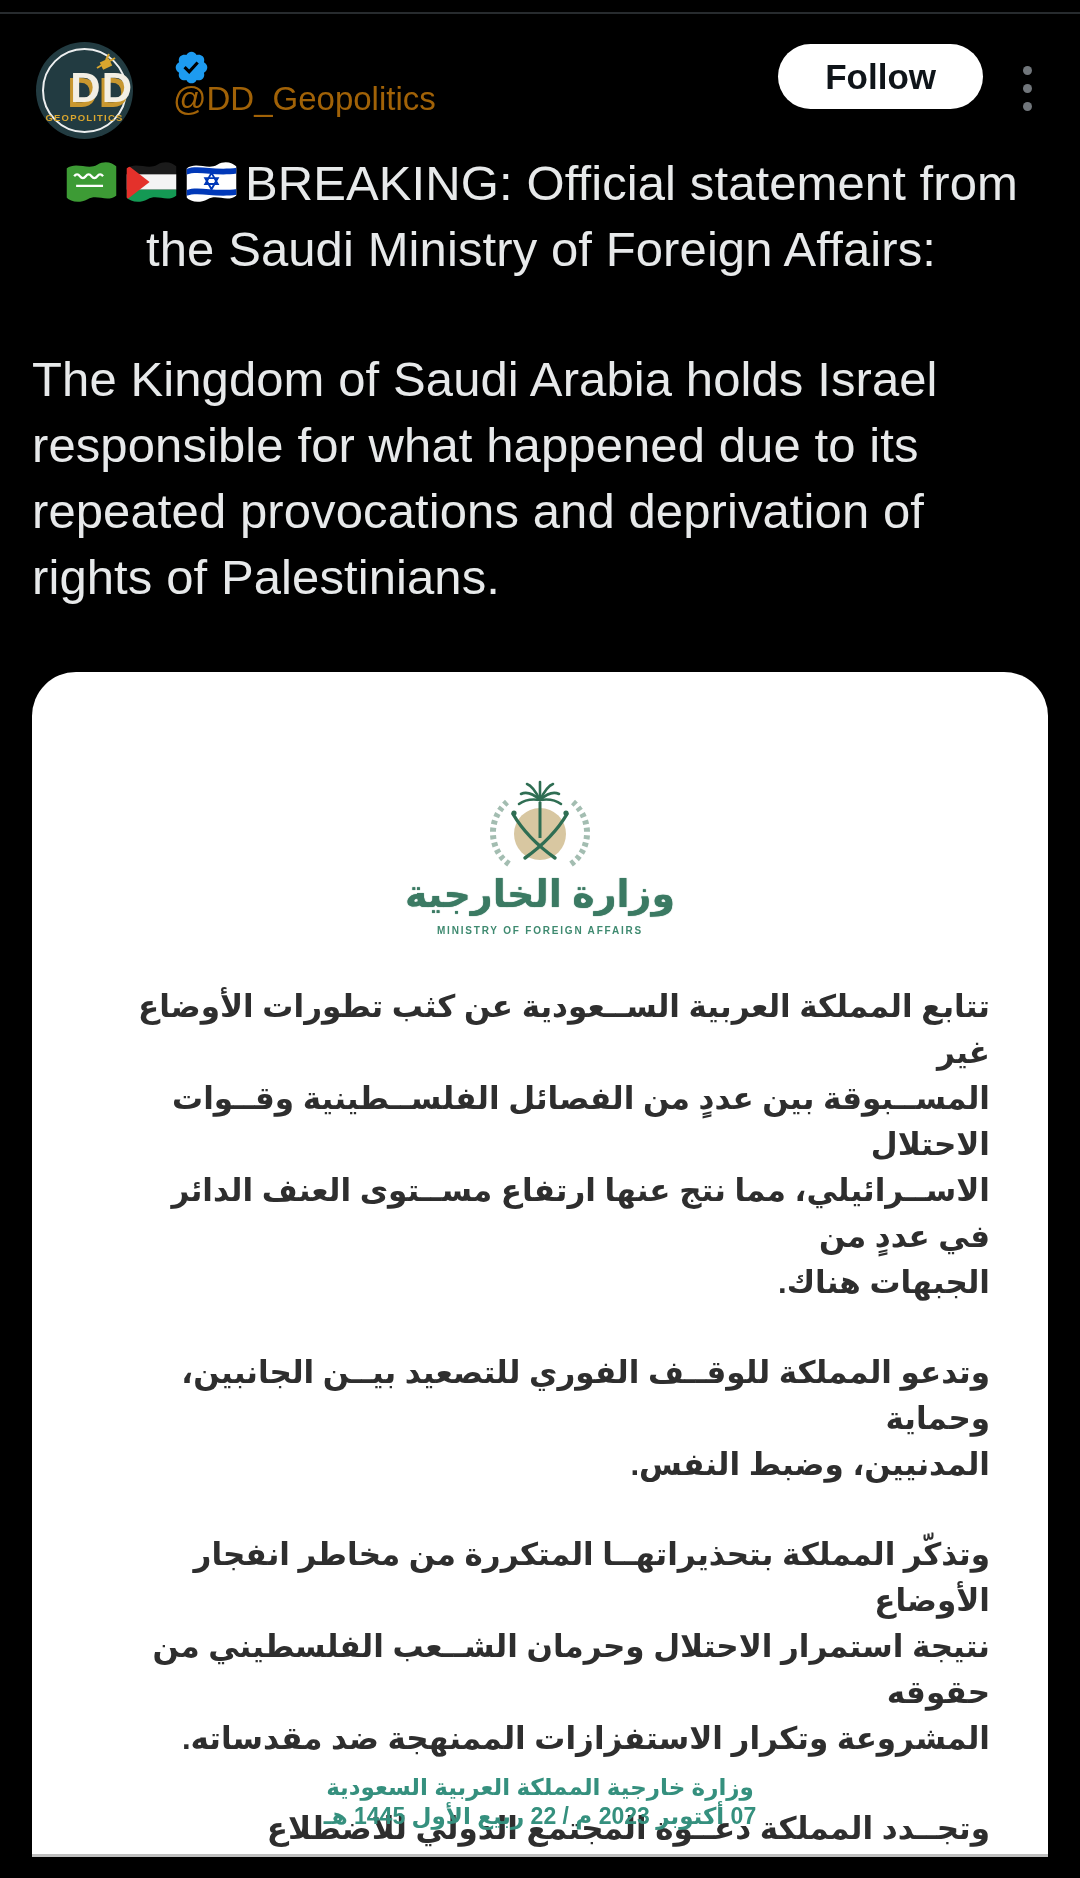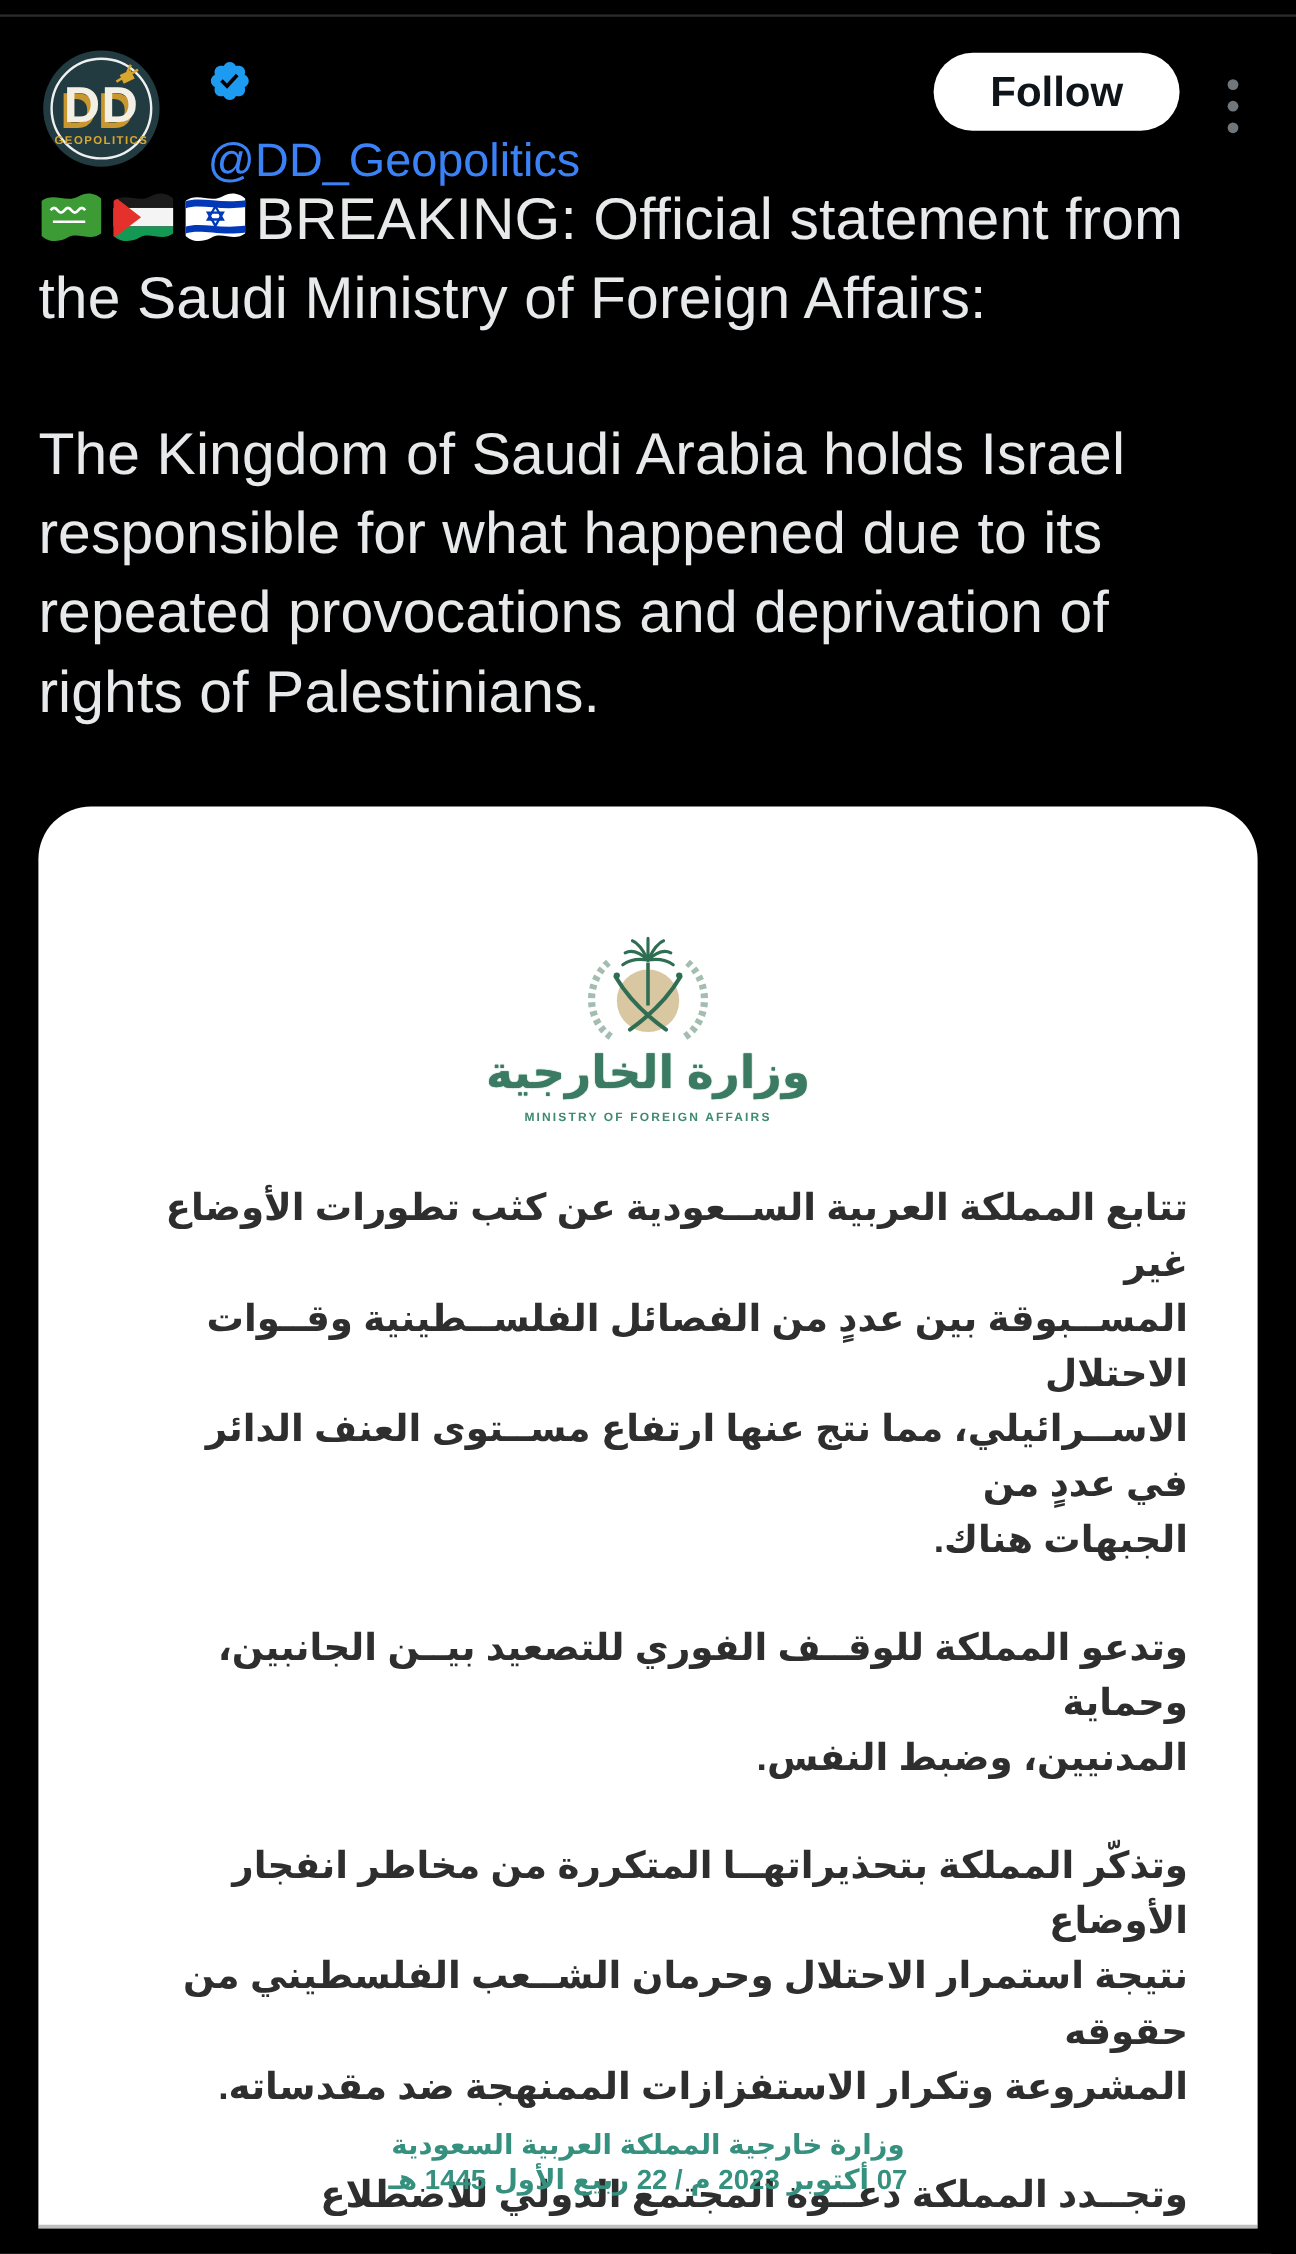--- a/index.html
+++ b/index.html
@@ -21,21 +21,21 @@
     position: absolute; left: 36px; top: 42px;
     width: 97px; height: 97px; border-radius: 50%;
     background: #223b41; overflow: hidden; cursor: pointer;
   }
   .avatar-ring {
     position: absolute; left: 6px; top: 6px; right: 6px; bottom: 6px;
     border: 2.5px solid rgba(255,255,255,0.92); border-radius: 50%;
   }
   .avatar-letters {
     position: absolute; left: 0; right: 0; top: 22px;
-    text-align: center;
+    text-align: right;
     font-size: 42px; font-weight: 700; letter-spacing: 1px;
     color: #f3efe4;
     text-shadow: -3px 5px 0 #c8972f;
   }
   .avatar-wordmark {
     position: absolute; left: 0; right: 0; top: 70px;
     text-align: center;
     font-size: 9.5px; font-weight: 700; letter-spacing: 1.2px;
     color: #d9a62e;
   }
@@ -44,22 +44,22 @@
   .name-row {
     position: absolute; left: 173px; top: 46px;
     display: flex; align-items: center; gap: 10px;
   }
   .display-name {
     font-size: 41px; font-weight: 700; color: #e7e9ea; cursor: pointer;
     letter-spacing: 0.2px;
   }
   .badge { width: 37px; height: 37px; margin-top: 3px; }
   .handle {
-    position: absolute; left: 173px; top: 113px;
-    font-size: 39px; font-weight: 400; color: #3b82f6; cursor: pointer;
+    position: absolute; left: 173px; top: 80px;
+    font-size: 33px; font-weight: 400; color: #a16207; cursor: pointer;
   }
   .follow-btn {
     position: absolute; right: 97px; top: 44px;
     height: 65px; padding: 0 47px;
     border: none; border-radius: 33px;
     background: #ffffff; color: #0f1419;
     font-family: "Liberation Sans", "DejaVu Sans", sans-serif;
     font-size: 35px; font-weight: 700;
     cursor: pointer;
   }
@@ -74,21 +74,21 @@
   }
 
   
   .tweet-text {
     position: absolute; left: 32px; top: 150px; width: 1018px;
     color: #e7e9ea;
     font-size: 49px; line-height: 66px; font-weight: 400;
     letter-spacing: 0.1px;
   }
   .tweet-text p { white-space: pre-line; }
-  .tweet-text .para-1 { margin-bottom: 64px; }
+  .tweet-text .para-1 { margin-bottom: 64px; text-align: center; }
   .flags { display: inline-flex; gap: 5px; vertical-align: -7px; margin-right: 6px; }
   .flag { width: 55px; height: 50px; }
 
   
   .statement-card {
     position: absolute; left: 32px; top: 672px;
     width: 1016px; height: 1185px;
     background: #ffffff;
     border-radius: 44px 44px 0 0;
     overflow: hidden; cursor: pointer;

